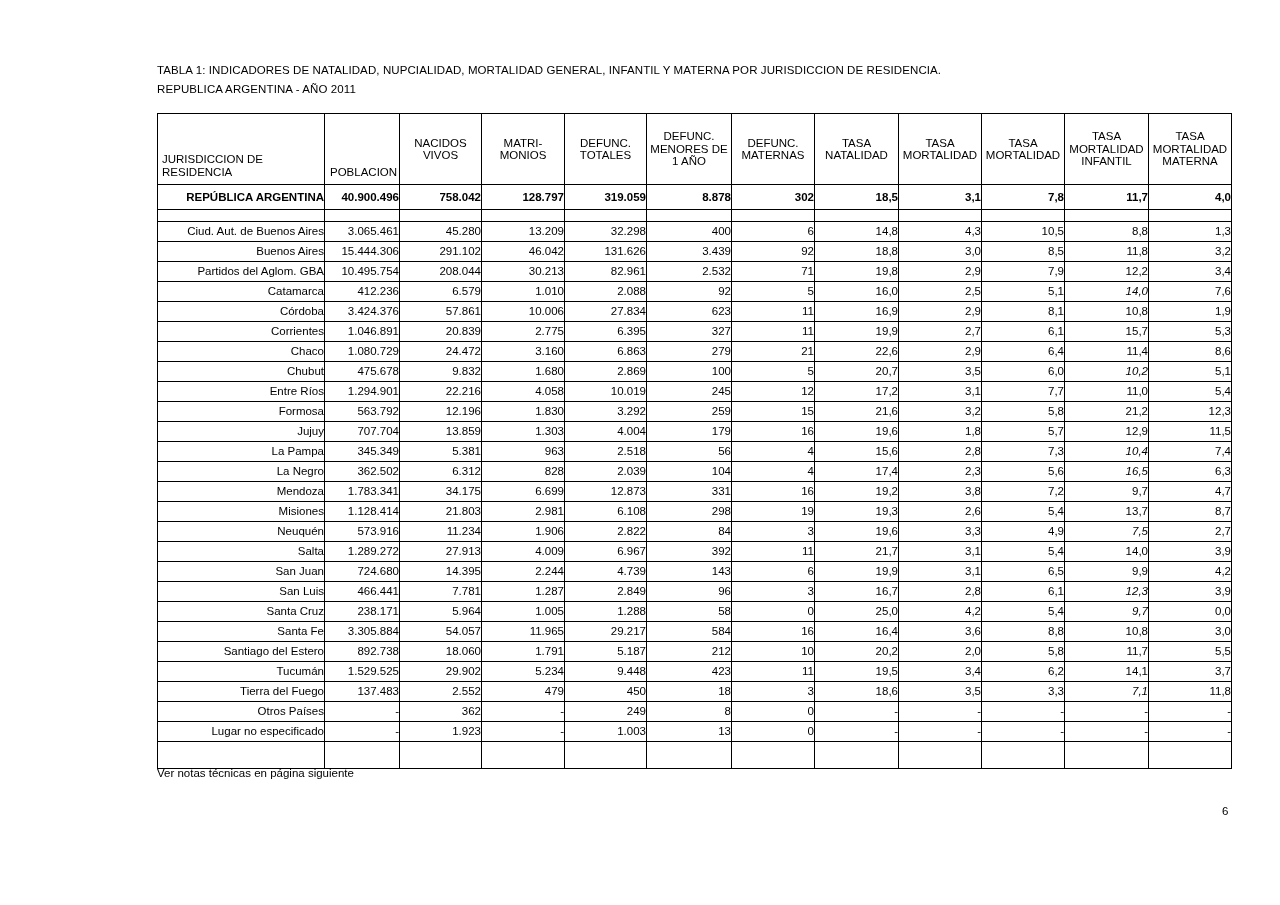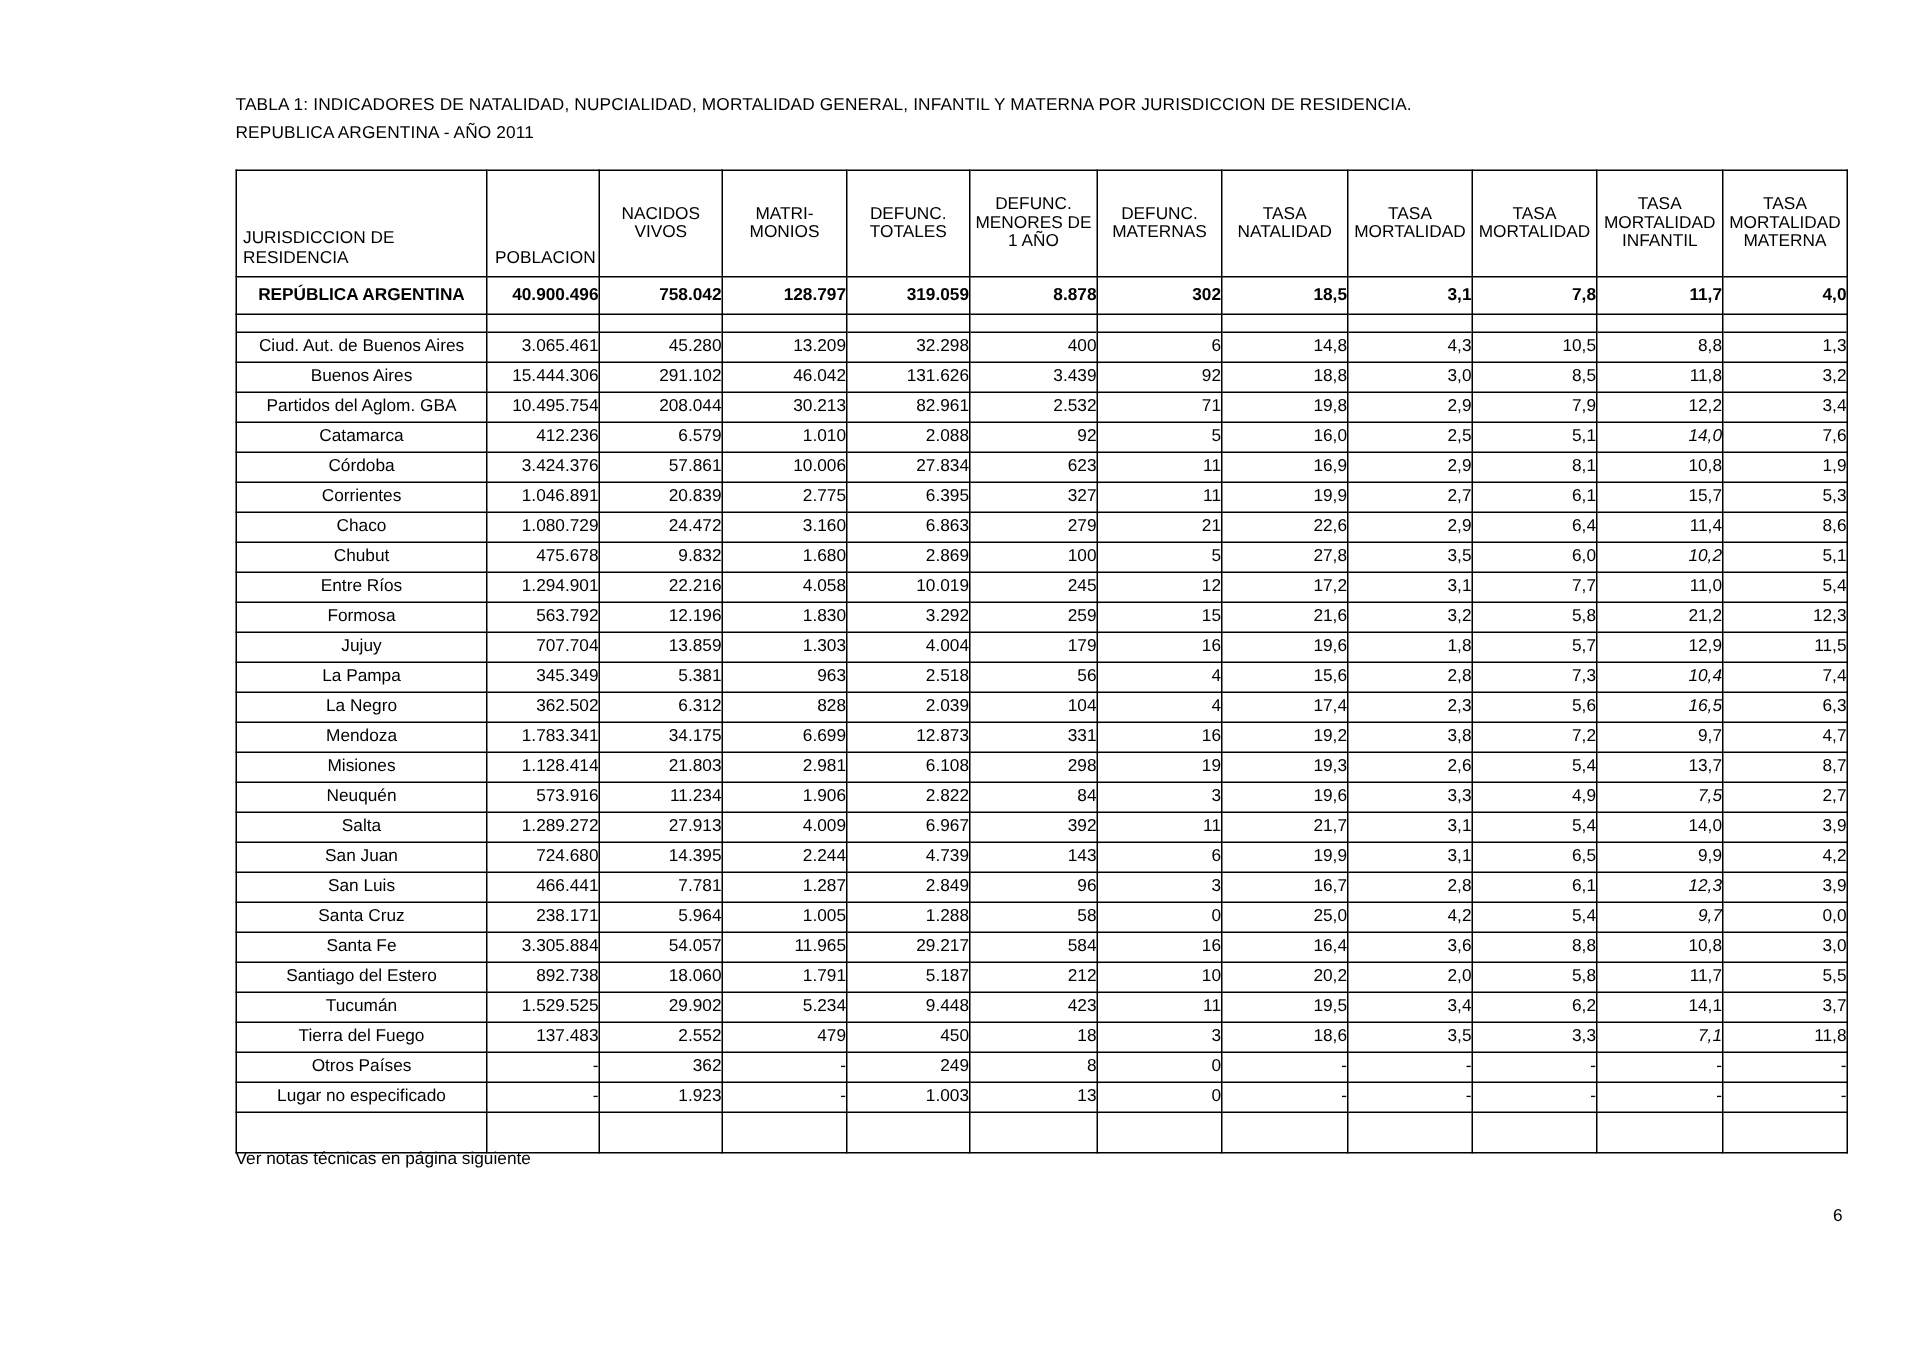--- a/index.html
+++ b/index.html
@@ -66,21 +66,21 @@
     padding-bottom: 6px;
     padding-left: 5px;
   }
   .hdr-cell span { display: block; }
 
   tbody td {
     height: 19px;
     line-height: 19px;
   }
   td.label {
-    text-align: center;
+    text-align: right;
     padding-left: 4px;
     white-space: nowrap;
   }
   td.num {
     text-align: right;
     padding-right: 6px;
     white-space: nowrap;
   }
   tr.total td { font-weight: bold; height: 24px; line-height: 24px; }
   tr.spacer td { height: 11px; line-height: 11px; border-top: none; border-bottom: none; }
@@ -313,21 +313,21 @@
           <td class="num">8,6</td>
         </tr>
         <tr>
           <td class="label">Chubut</td>
           <td class="num">475.678</td>
           <td class="num">9.832</td>
           <td class="num">1.680</td>
           <td class="num">2.869</td>
           <td class="num">100</td>
           <td class="num">5</td>
-          <td class="num">27,8</td>
+          <td class="num">20,7</td>
           <td class="num">3,5</td>
           <td class="num">6,0</td>
           <td class="num italic">10,2</td>
           <td class="num">5,1</td>
         </tr>
         <tr>
           <td class="label">Entre Ríos</td>
           <td class="num">1.294.901</td>
           <td class="num">22.216</td>
           <td class="num">4.058</td>

